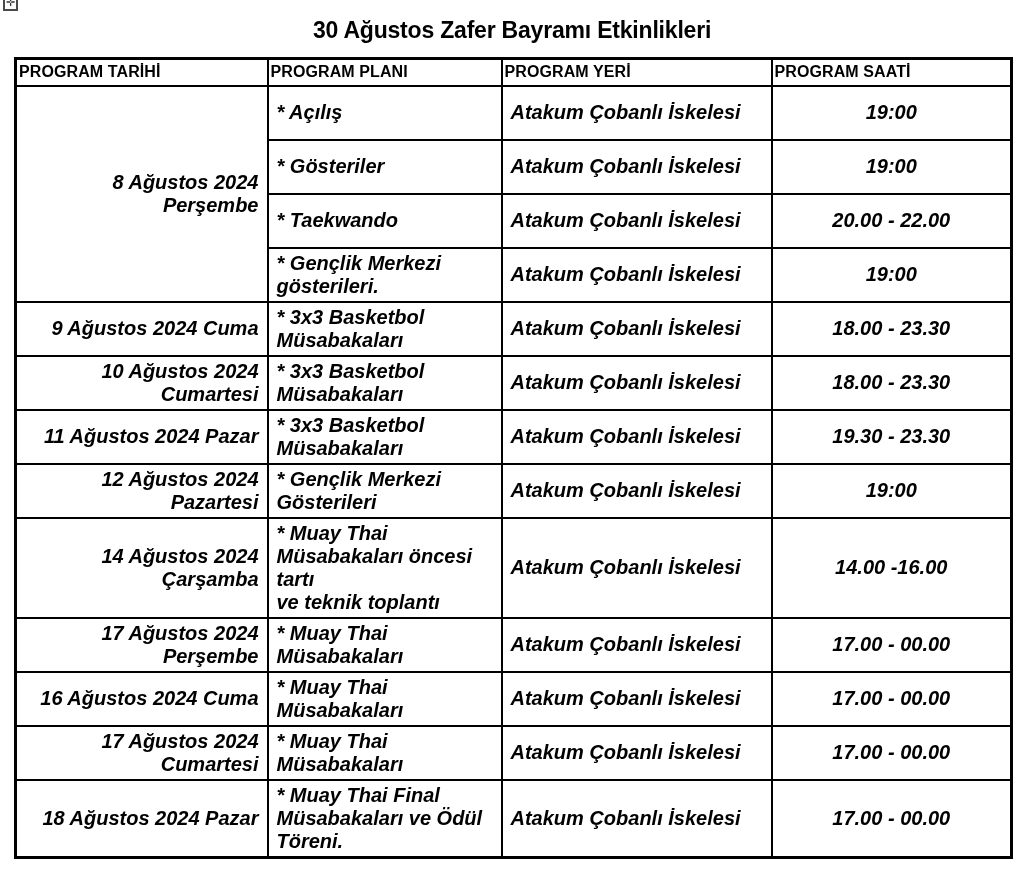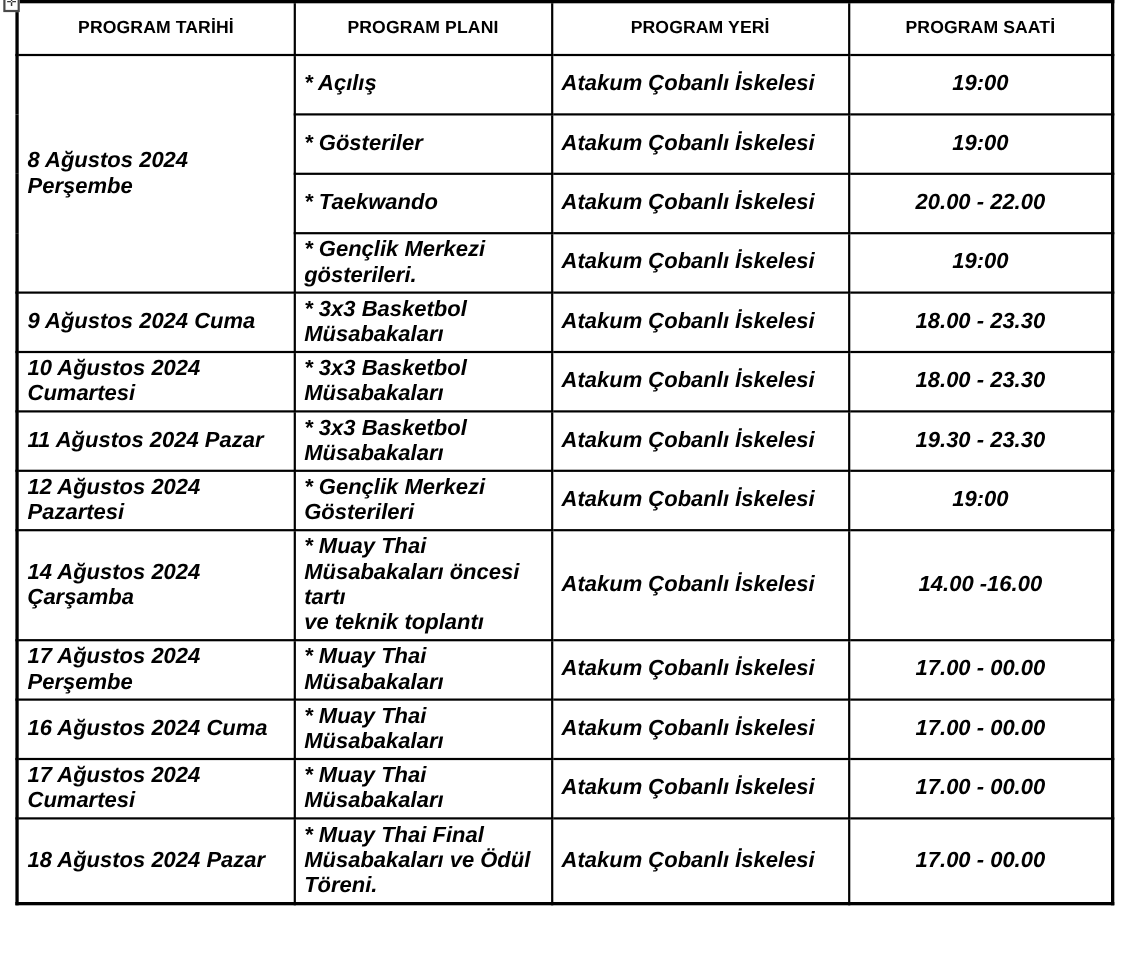--- a/index.html
+++ b/index.html
@@ -49,49 +49,50 @@
     margin-left: 14px;
     border: 3px solid #000000;
   }
   table.program th,
   table.program td {
     border: 2px solid #000000;
     box-sizing: border-box;
     overflow: hidden;
   }
   table.program th {
-    height: 48px;
+    height: 27px;
     font-size: 16px;
     font-weight: bold;
-    text-align: center;
+    text-align: left;
     letter-spacing: 0.1px;
     padding: 2px 2px;
   }
   table.program tbody tr { height: 54px; }
   table.program td {
     font-size: 20px;
     font-weight: bold;
     font-style: italic;
     line-height: 23px;
     padding: 3px 8px;
     vertical-align: middle;
   }
-  td.date-cell  { text-align: left; padding-left: 11px; }
+  td.date-cell  { text-align: right; padding-left: 11px; }
   td.plan-cell  { text-align: left; padding-left: 10px; white-space: pre-line; }
   td.place-cell { text-align: left; padding-left: 13px; border-radius: 13px; }
   td.time-cell  { text-align: center; padding-left: 3px; padding-right: 3px; }
   td.time-low   { vertical-align: bottom; padding-bottom: 7px; margin-top: 32px; }
 </style>
 </head>
 <body>
 
 <div class="canvas">
 
   <div class="table-handle">✛</div>
 
+  <h1 class="doc-title">30 Ağustos Zafer Bayramı Etkinlikleri</h1>
 
   <table class="program">
     <colgroup>
       <col style="width:252px">
       <col style="width:234px">
       <col style="width:270px">
       <col style="width:240px">
     </colgroup>
     <thead>
       <tr>

